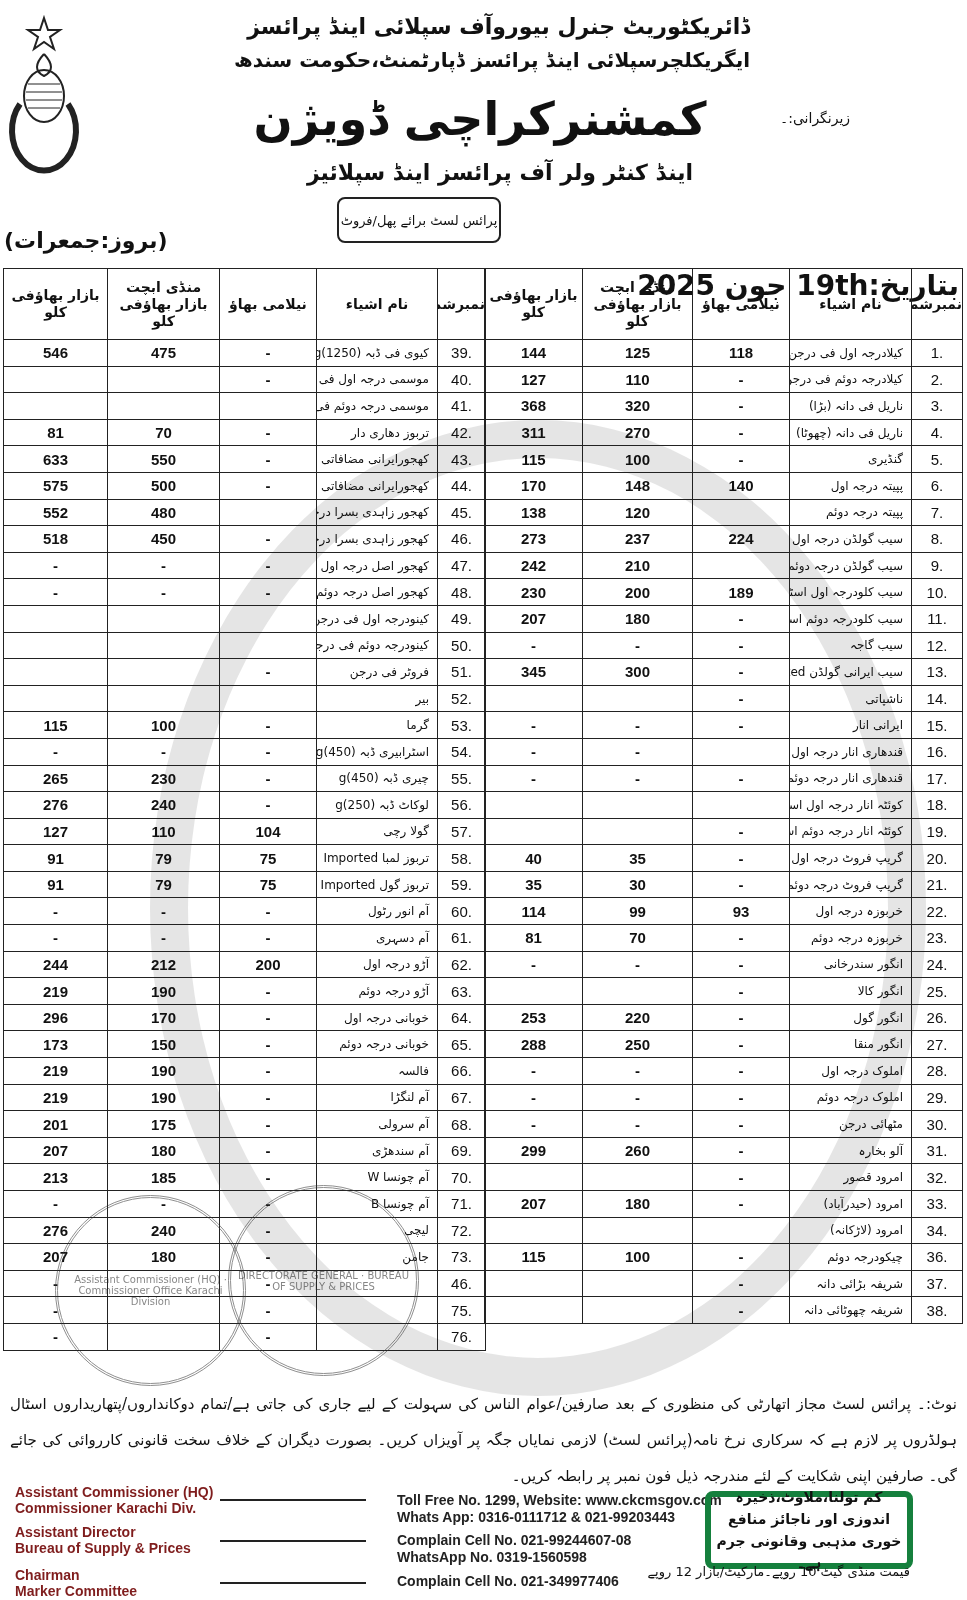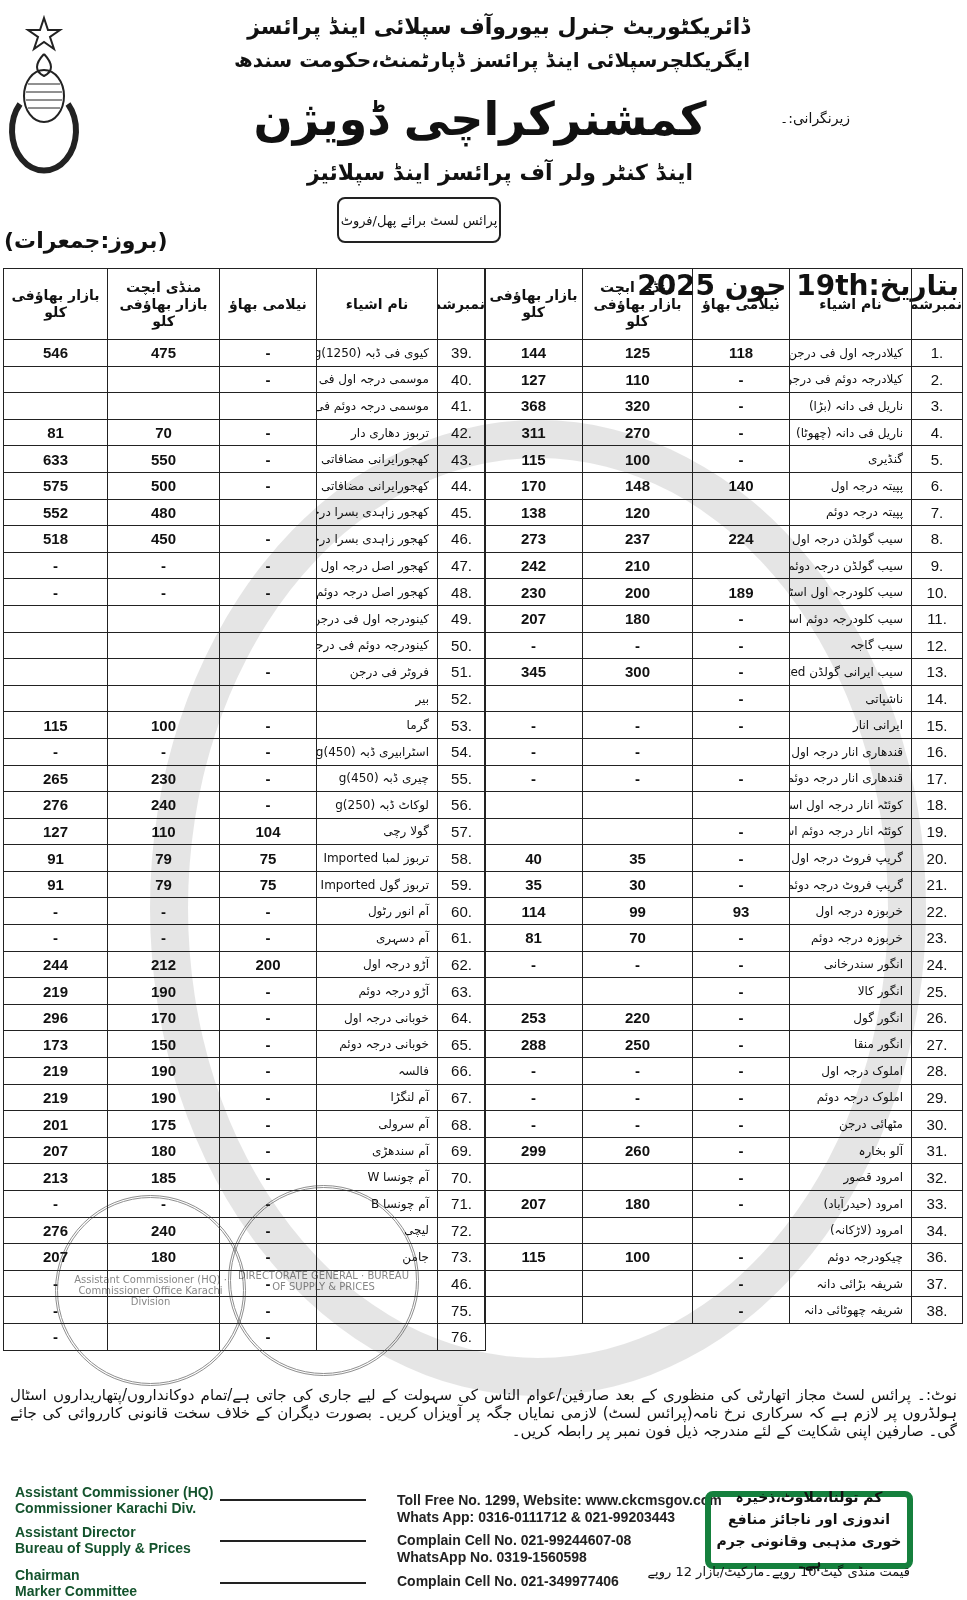--- a/index.html
+++ b/index.html
@@ -20,22 +20,22 @@
   table.pl th{height:70px;font-size:14px;font-weight:bold;direction:rtl;white-space:normal;line-height:17px;}
   table.pl td.num{font-weight:bold;font-family:"Liberation Sans",sans-serif;font-size:15px;}
   table.pl td.sr{font-family:"Liberation Sans",sans-serif;font-size:15px;}
   table.pl td.name{direction:rtl;text-align:right;padding-right:8px;font-size:12px;}
   #tblR{left:484px;top:268px;width:478px;}
   #tblL{left:3px;top:268px;width:482px;}
   .watermark{position:absolute;left:150px;top:420px;width:700px;height:900px;border-radius:50%;border:38px solid rgba(150,150,150,0.25);pointer-events:none;}
   .stamp{position:absolute;border:3px double #333;border-radius:50%;opacity:.55;display:flex;align-items:center;justify-content:center;font-size:10px;color:#222;text-align:center;}
   .stamp1{left:55px;top:1195px;width:185px;height:185px;}
   .stamp2{left:228px;top:1185px;width:185px;height:185px;}
-  .note{position:absolute;left:10px;right:10px;top:1386px;direction:rtl;text-align:justify;font-size:15px;line-height:18px;}
-  .sig{position:absolute;left:15px;font-family:"Liberation Sans",sans-serif;font-weight:bold;font-size:14px;line-height:16px;color:#14532d;}
+  .note{position:absolute;left:10px;right:10px;top:1386px;direction:rtl;text-align:justify;font-size:15px;line-height:36px;}
+  .sig{position:absolute;left:15px;font-family:"Liberation Sans",sans-serif;font-weight:bold;font-size:14px;line-height:16px;color:#7f1d1d;}
   .sigline{position:absolute;left:220px;width:146px;border-top:2px solid #222;}
   .contact{position:absolute;left:397px;font-family:"Liberation Sans",sans-serif;font-weight:bold;font-size:14px;line-height:16px;color:#222;}
   .warnbox{position:absolute;left:705px;top:1491px;width:196px;height:66px;border:6px solid #15803d;border-radius:8px;direction:rtl;text-align:center;font-size:14px;font-weight:bold;line-height:22px;display:flex;align-items:center;justify-content:center;}
   .pricenote{position:absolute;left:700px;top:1564px;width:210px;direction:rtl;text-align:center;font-size:13px;font-weight:normal;white-space:nowrap;}
 </style>
 </head>
 <body>
 
 <div class="header">
   <svg class="emblem" viewBox="0 0 72 160">

